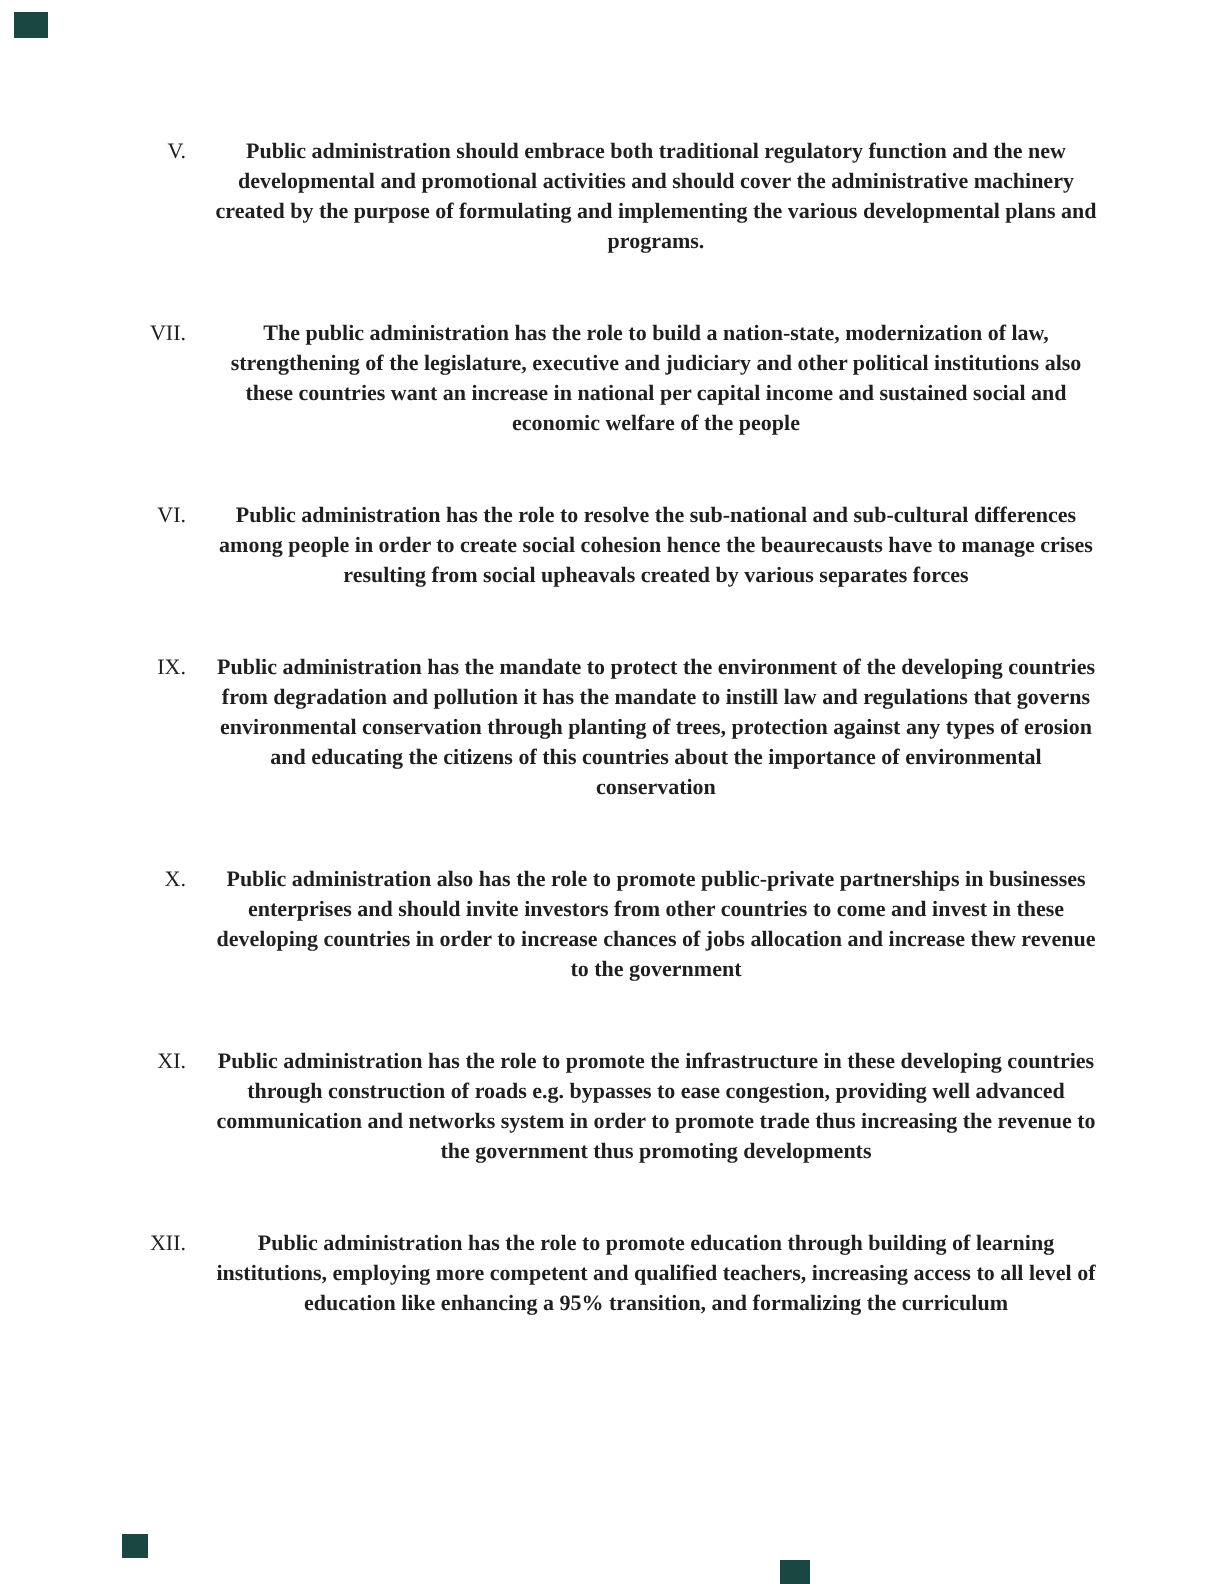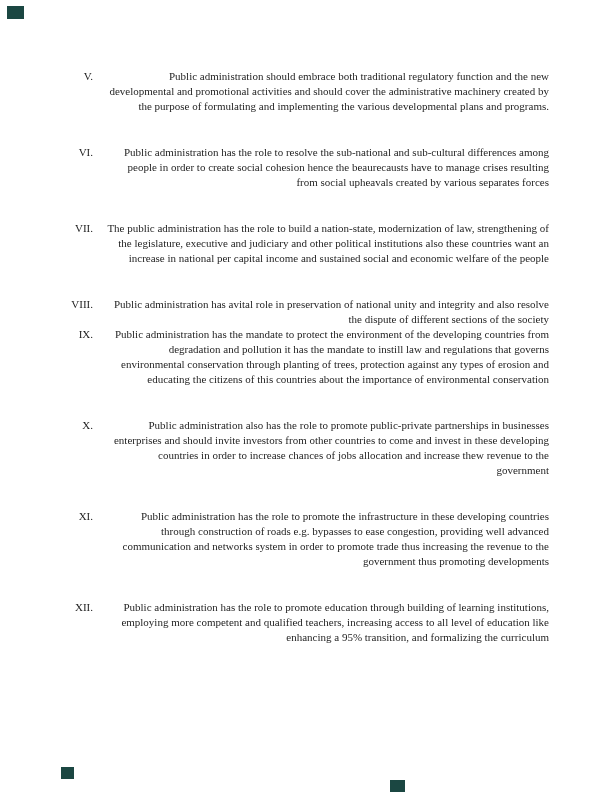--- a/index.html
+++ b/index.html
@@ -36,21 +36,22 @@
   }
   .num {
     flex: 0 0 33px;
     text-align: right;
     margin-right: 14px;
     white-space: nowrap;
   }
   .txt {
     flex: 0 0 442px;
     max-width: 442px;
-    text-align: right;
+    text-align: center;
+    font-weight: bold;
   }
   .scan-mark {
     position: absolute;
     background: #1b4742;
   }
   .scan-mark.tl { left: 7px;   top: 6px;   width: 17px; height: 13px; }
   .scan-mark.bl { left: 61px;  top: 767px; width: 13px; height: 12px; }
   .scan-mark.bc { left: 390px; top: 780px; width: 15px; height: 12px; }
 </style>
 </head>
@@ -63,33 +64,29 @@
   <div class="scan-mark bc" style="background: rgb(27, 71, 66);"></div>
 
   <div class="doc-list">
 
     <div class="item">
       <span class="num">V.</span>
       <span class="txt">Public administration should embrace both traditional regulatory function and the new developmental and promotional activities and should cover the administrative machinery created by the purpose of formulating and implementing the various developmental plans and programs.</span>
     </div>
 
     <div class="item">
+      <span class="num">VII.</span>
+      <span class="txt">The public administration has the role to build a nation-state, modernization of law, strengthening of the legislature, executive and judiciary and other political institutions also these countries want an increase in national per capital income and sustained social and economic welfare of the people</span>
+    </div>
+
+    <div class="item">
       <span class="num">VI.</span>
       <span class="txt">Public administration has the role to resolve the sub-national and sub-cultural differences among people in order to create social cohesion hence the beaurecausts have to manage crises resulting from social upheavals created by various separates forces</span>
     </div>
 
-    <div class="item">
-      <span class="num">VII.</span>
-      <span class="txt">The public administration has the role to build a nation-state, modernization of law, strengthening of the legislature, executive and judiciary and other political institutions also these countries want an increase in national per capital income and sustained social and economic welfare of the people</span>
-    </div>
-
-    <div class="item no-gap">
-      <span class="num">VIII.</span>
-      <span class="txt">Public administration has avital role in preservation of national unity and integrity and also resolve the dispute of different sections of the society</span>
-    </div>
 
     <div class="item">
       <span class="num">IX.</span>
       <span class="txt">Public administration has the mandate to protect the environment of the developing countries from degradation and pollution it has the mandate to instill law and regulations that governs environmental conservation through planting of trees, protection against any types of erosion and educating the citizens of this countries about the importance of environmental conservation</span>
     </div>
 
     <div class="item">
       <span class="num">X.</span>
       <span class="txt">Public administration also has the role to promote public-private partnerships in businesses enterprises and should invite investors from other countries to come and invest in these developing countries in order to increase chances of jobs allocation and increase thew revenue to the government</span>
     </div>

